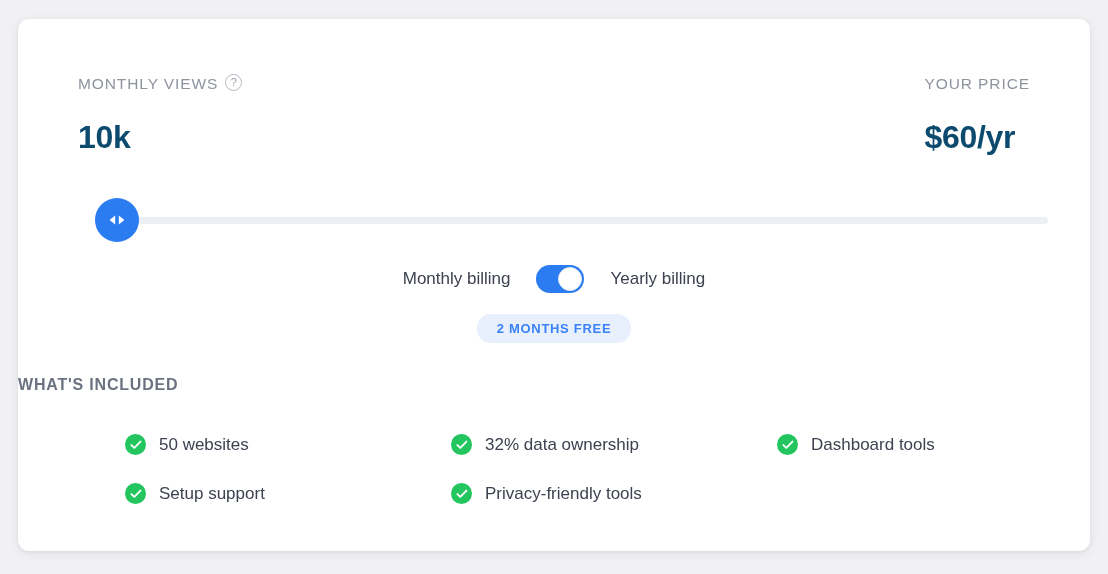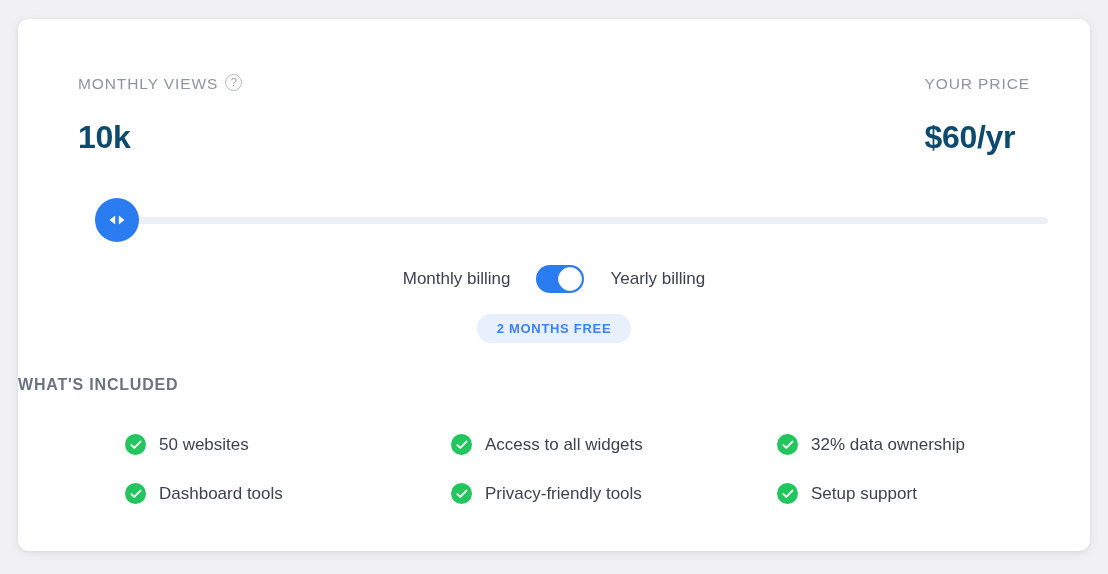--- a/index.html
+++ b/index.html
@@ -267,28 +267,20 @@
   <div class="features">
     <div class="feature">
       <span class="check-icon">
         <svg width="12" height="10" viewBox="0 0 12 10" aria-hidden="true">
           <path d="M1.4 5.1 L4.3 7.9 L10.5 1.6" fill="none" stroke="#ffffff" stroke-width="1.9" stroke-linecap="round" stroke-linejoin="round"></path>
         </svg>
       </span>
       <span class="feature-label">50 websites</span>
     </div>
 
-    <div class="feature">
-      <span class="check-icon">
-        <svg width="12" height="10" viewBox="0 0 12 10" aria-hidden="true">
-          <path d="M1.4 5.1 L4.3 7.9 L10.5 1.6" fill="none" stroke="#ffffff" stroke-width="1.9" stroke-linecap="round" stroke-linejoin="round"></path>
-        </svg>
-      </span>
-      <span class="feature-label">Access to all widgets</span>
-    </div>
 
     <div class="feature">
       <span class="check-icon">
         <svg width="12" height="10" viewBox="0 0 12 10" aria-hidden="true">
           <path d="M1.4 5.1 L4.3 7.9 L10.5 1.6" fill="none" stroke="#ffffff" stroke-width="1.9" stroke-linecap="round" stroke-linejoin="round"></path>
         </svg>
       </span>
       <span class="feature-label">32% data ownership</span>
     </div>
 
@@ -300,26 +292,26 @@
       </span>
       <span class="feature-label">Dashboard tools</span>
     </div>
 
     <div class="feature">
       <span class="check-icon">
         <svg width="12" height="10" viewBox="0 0 12 10" aria-hidden="true">
           <path d="M1.4 5.1 L4.3 7.9 L10.5 1.6" fill="none" stroke="#ffffff" stroke-width="1.9" stroke-linecap="round" stroke-linejoin="round"></path>
         </svg>
       </span>
+      <span class="feature-label">Setup support</span>
+    </div>
+
+    <div class="feature">
+      <span class="check-icon">
+        <svg width="12" height="10" viewBox="0 0 12 10" aria-hidden="true">
+          <path d="M1.4 5.1 L4.3 7.9 L10.5 1.6" fill="none" stroke="#ffffff" stroke-width="1.9" stroke-linecap="round" stroke-linejoin="round"></path>
+        </svg>
+      </span>
       <span class="feature-label">Privacy-friendly tools</span>
     </div>
-
-    <div class="feature">
-      <span class="check-icon">
-        <svg width="12" height="10" viewBox="0 0 12 10" aria-hidden="true">
-          <path d="M1.4 5.1 L4.3 7.9 L10.5 1.6" fill="none" stroke="#ffffff" stroke-width="1.9" stroke-linecap="round" stroke-linejoin="round"></path>
-        </svg>
-      </span>
-      <span class="feature-label">Setup support</span>
-    </div>
   </div>
 
 </div>
 
 </body></html>

